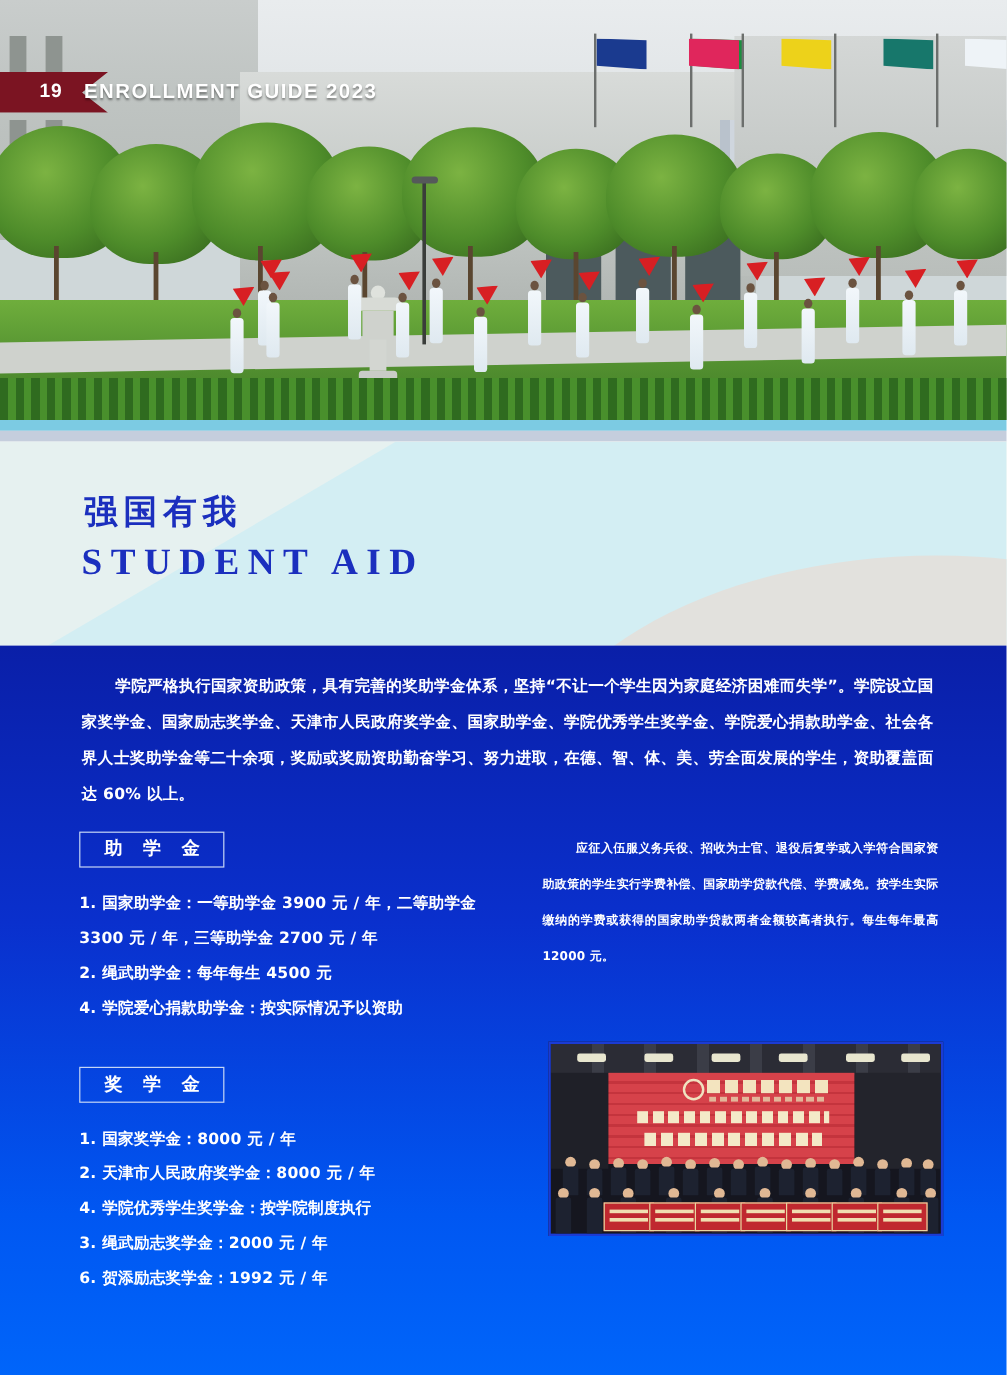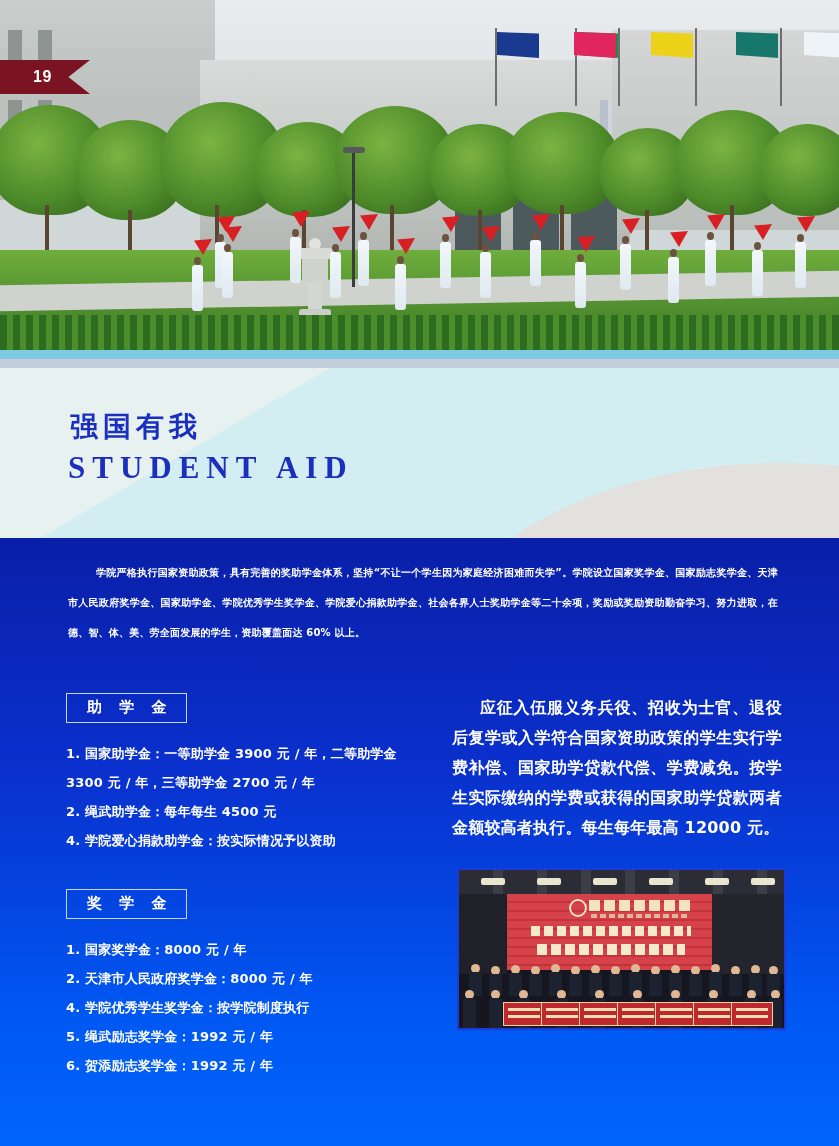--- a/index.html
+++ b/index.html
@@ -165,21 +165,21 @@
   }
 
   
   .blue-body{
     position:absolute; left:0; top:538px; width:839px; height:608px;
     background: linear-gradient(180deg, #0a1fa8 0%, #0a30cd 38%, #0057f2 78%, #0065fa 100%);
     color:#ffffff;
   }
   .intro{
     position:absolute; left:68px; top:20px; width:710px;
-    font-size:10px; line-height:30px; font-weight:bold; letter-spacing:.2px;
+    font-size:13px; line-height:30px; font-weight:bold; letter-spacing:.2px;
     text-indent:28px; text-align:justify;
     font-family:"DejaVu Sans","Liberation Sans",sans-serif;
   }
 
   .col-left{ position:absolute; left:66px; top:155px; width:340px; }
   .col-right{ position:absolute; left:452px; top:155px; width:330px; }
 
   .sec-head{
     display:inline-block; border:1px solid #c6d6f5;
     padding:4px 14px 5px 14px; margin-bottom:16px;
@@ -188,21 +188,21 @@
     font-family:"DejaVu Sans","Liberation Sans",sans-serif;
   }
   .list{ margin:0; padding:0; list-style:none; }
   .list li{
     font-size:13px; line-height:29px; font-weight:bold; letter-spacing:.2px;
     font-family:"DejaVu Sans","Liberation Sans",sans-serif;
   }
   .gap{ height:34px; }
 
   .right-para{
-    font-size:16px; line-height:30px; font-weight:bold;
+    font-size:10px; line-height:30px; font-weight:bold;
     text-indent:28px; text-align:justify; letter-spacing:.2px;
     font-family:"DejaVu Sans","Liberation Sans",sans-serif;
   }
 
   
   .photo{
     position:absolute; left:457px; top:868px; width:325px; height:158px;
     background:#15161f; border:2px solid #1b3bd4; overflow:hidden;
   }
   .ph-ceiling{
@@ -416,20 +416,21 @@
           <div class="body"></div>
         </div>
     </div>
 
     <div class="hero-hedge"></div>
   </div>
 
   <div class="page-tag">
     <span class="page-tag-num">19</span>
   </div>
+  <div class="hero-title">ENROLLMENT GUIDE 2023</div>
 
   <div class="band-cyan"></div>
   <div class="band-gray"></div>
 
   <div class="title-sec">
     <div class="title-wedge"></div>
     <div class="title-ellipse"></div>
   </div>
   <div class="title-cn">强国有我</div>
   <div class="title-en">STUDENT AID</div>
@@ -447,21 +448,21 @@
         <li>4. 学院爱心捐款助学金：按实际情况予以资助</li>
       </ul>
 
       <div class="gap"></div>
 
       <div class="sec-head">奖 学 金</div>
       <ul class="list">
         <li>1. 国家奖学金：8000 元 / 年</li>
         <li>2. 天津市人民政府奖学金：8000 元 / 年</li>
         <li>4. 学院优秀学生奖学金：按学院制度执行</li>
-        <li>5. 绳武励志奖学金：1992 元 / 年</li>
+        <li>3. 绳武励志奖学金：2000 元 / 年</li>
         <li>6. 贺添励志奖学金：1992 元 / 年</li>
       </ul>
     </div>
 
     <div class="col-right">
       <div class="right-para">应征入伍服义务兵役、招收为士官、退役后复学或入学符合国家资助政策的学生实行学费补偿、国家助学贷款代偿、学费减免。按学生实际缴纳的学费或获得的国家助学贷款两者金额较高者执行。每生每年最高 12000 元。</div>
     </div>
   </div>
 
   <div class="photo">

